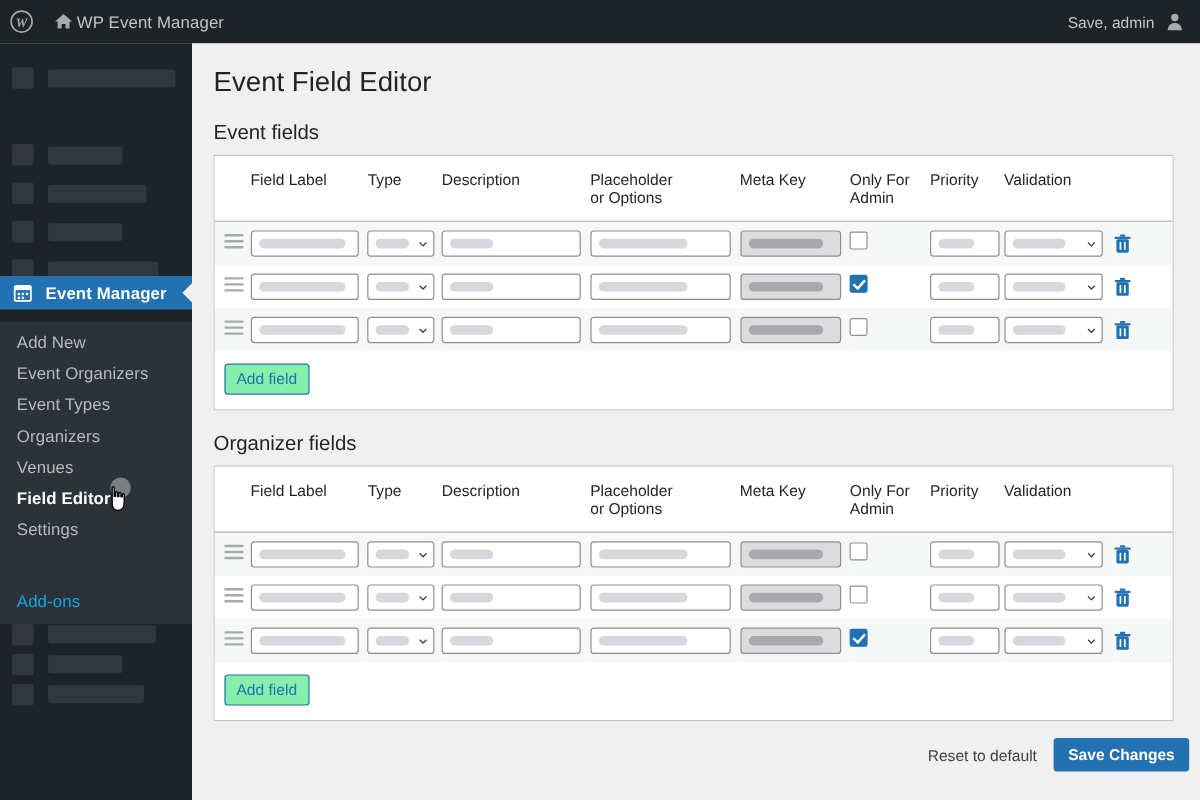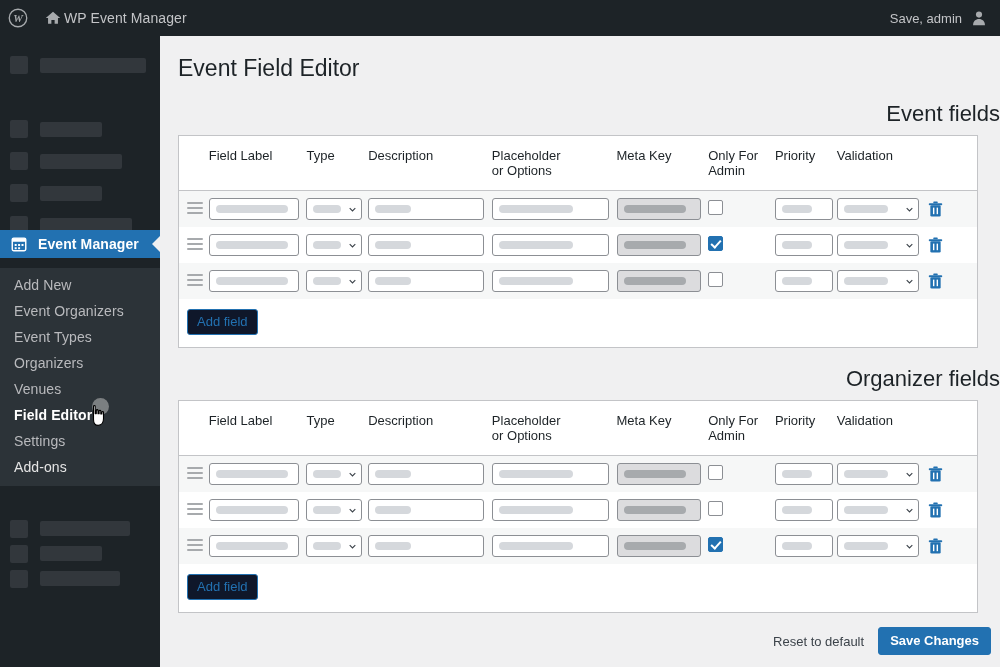--- a/index.html
+++ b/index.html
@@ -55,21 +55,21 @@
     width: 0; height: 0; border-top: 8px solid transparent;
     border-bottom: 8px solid transparent; border-right: 8px solid #f0f0f1;
   }
 
   #submenu { position: absolute; top: 232px; left: 0; width: 160px; background: #2c3338; padding: 4px 0 6px; }
   .sub-item {
     display: block; font-size: 14px; color: #b9babd;
     padding: 5px 0 5px 14px; line-height: 16px; letter-spacing: .1px;
   }
   .sub-item.current { color: #fff; font-weight: 700; }
-  .sub-item.addons { color: #e5e5e5; }
+  .sub-item.addons { color: #0ea5e9; margin-top: 34px; }
 
   .menu-bottom { position: absolute; top: 480px; left: 0; right: 0; }
   .menu-bottom .sk-row { height: 25px; }
 
   
   #cursor { position: absolute; left: 88px; top: 398px; z-index: 40; pointer-events: none; }
   #cursor .halo {
     position: absolute; left: 4px; top: 0; width: 17px; height: 17px;
     border-radius: 50%; background: rgba(190,190,190,.55);
   }
@@ -78,23 +78,22 @@
   
   #content {
     position: absolute; top: 36px; left: 160px; width: 840px; height: 631px;
     background: #f0f0f1; overflow: hidden;
   }
   #page-title {
     font-size: 23px; font-weight: 400; color: #1d2327;
     padding: 18px 0 0 18px; line-height: 29px;
   }
   .section-title {
-    font-size: 22px; font-weight: 400; color: #1d2327;
+    font-size: 17px; font-weight: 400; color: #1d2327;
     margin: 18px 0 8px 18px;
-    text-align: right;
   }
 
   .card {
     margin-left: 18px; width: 800px; background: #fff;
     border: 1px solid #c3c4c7;
   }
   table { border-collapse: collapse; width: 100%; }
   thead th {
     font-size: 13px; font-weight: 400; color: #1d2327;
     text-align: left; vertical-align: top;
@@ -146,21 +145,21 @@
     content: ""; position: absolute; left: 4px; top: 1px;
     width: 4px; height: 8px; border: solid #fff;
     border-width: 0 2px 2px 0; transform: rotate(42deg);
   }
 
   .trash { width: 15px; height: 17px; display: block; }
 
   .addfield-wrap { padding: 10px 0 12px 8px; background: #fff; }
   .btn-secondary {
     display: inline-block; font-size: 13px; line-height: 24px;
-    color: #2271b1; background: #0f172a; border: 1px solid #2271b1;
+    color: #2271b1; background: #86efac; border: 1px solid #2271b1;
     border-radius: 3px; padding: 0 9px; font-weight: 400;
   }
 
   .actions {
     margin: 14px 18px 0 0; display: flex; align-items: center;
     justify-content: flex-end; gap: 14px; width: 831px;
   }
   .reset-link { font-size: 13px; color: #3c434a; }
   .btn-primary {
     font-size: 13px; font-weight: 600; color: #fff; background: #2271b1;

